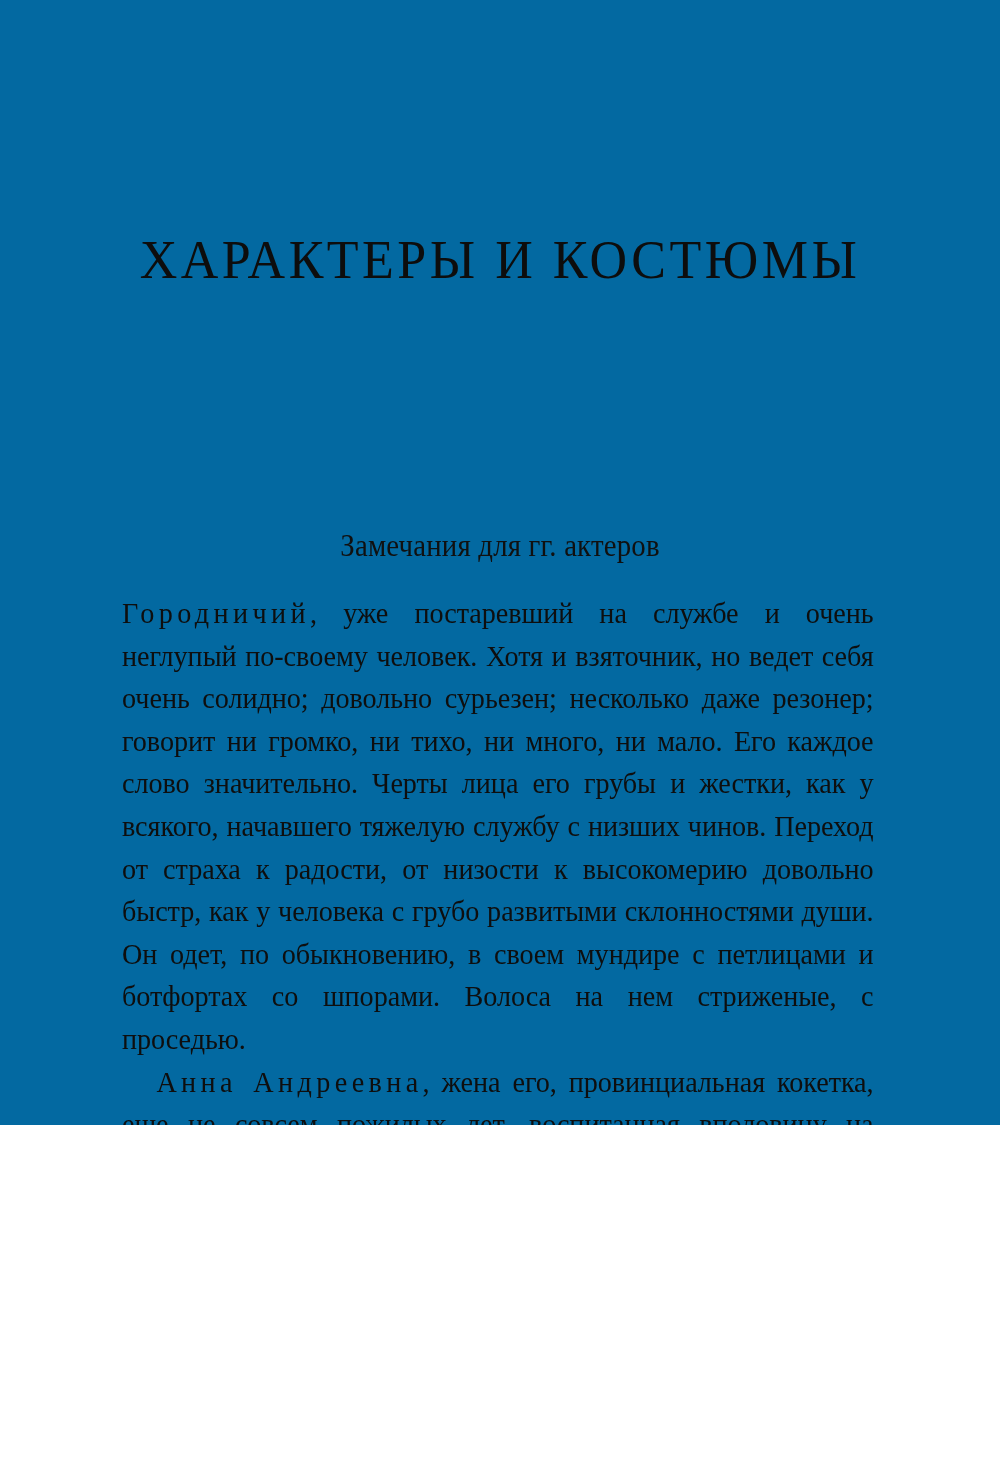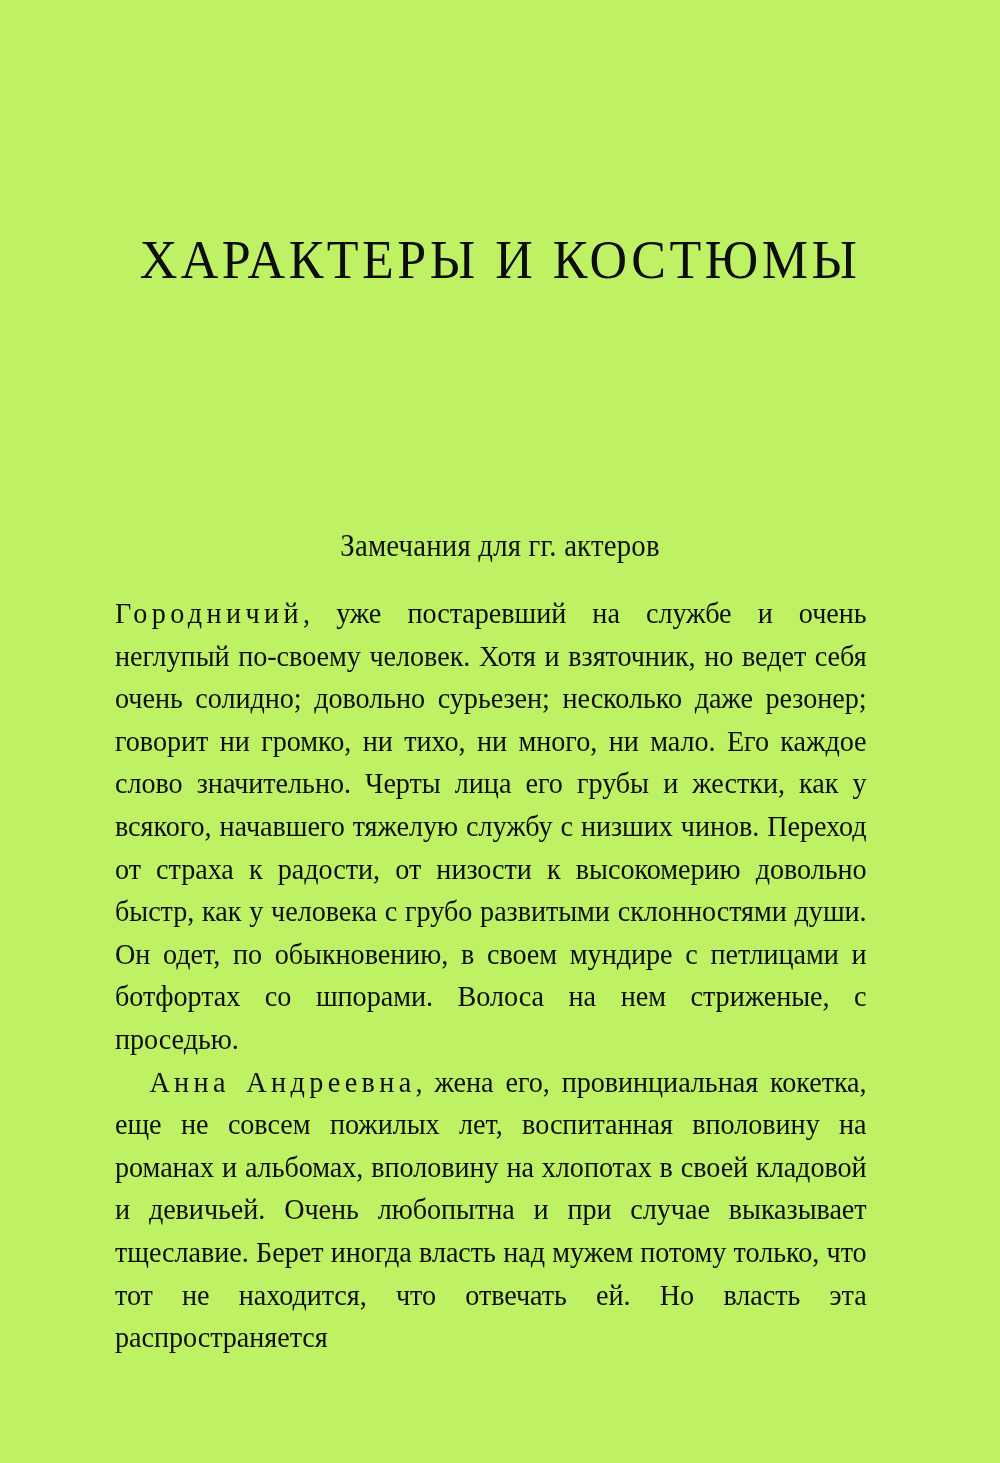--- a/index.html
+++ b/index.html
@@ -5,22 +5,22 @@
 <style>
   html, body {
     margin: 0;
     padding: 0;
     background: #ffffff;
   }
 
   .page {
     position: relative;
     width: 1000px;
-    height: 1463px;
-    background: #bef264;
+    height: 1125px;
+    background: #0369a1;
     overflow: hidden;
     box-sizing: border-box;
     font-family: "Liberation Serif", "DejaVu Serif", serif;
     color: #111111;
     -webkit-font-smoothing: antialiased;
   }
 
   
   .page-title {
     position: absolute;
@@ -54,21 +54,21 @@
     letter-spacing: 0.2px;
     color: #101010;
     transform: scaleX(0.93);
     transform-origin: center center;
     white-space: nowrap;
   }
 
   
   .text-block {
     position: absolute;
-    left: 115px;
+    left: 122px;
     top: 592px;
     width: 752px;
   }
 
   .body-paragraph {
     margin: 0;
     font-family: "Liberation Serif", "DejaVu Serif", serif;
     font-size: 29.5px;
     line-height: 42.6px;
     font-weight: 500;

